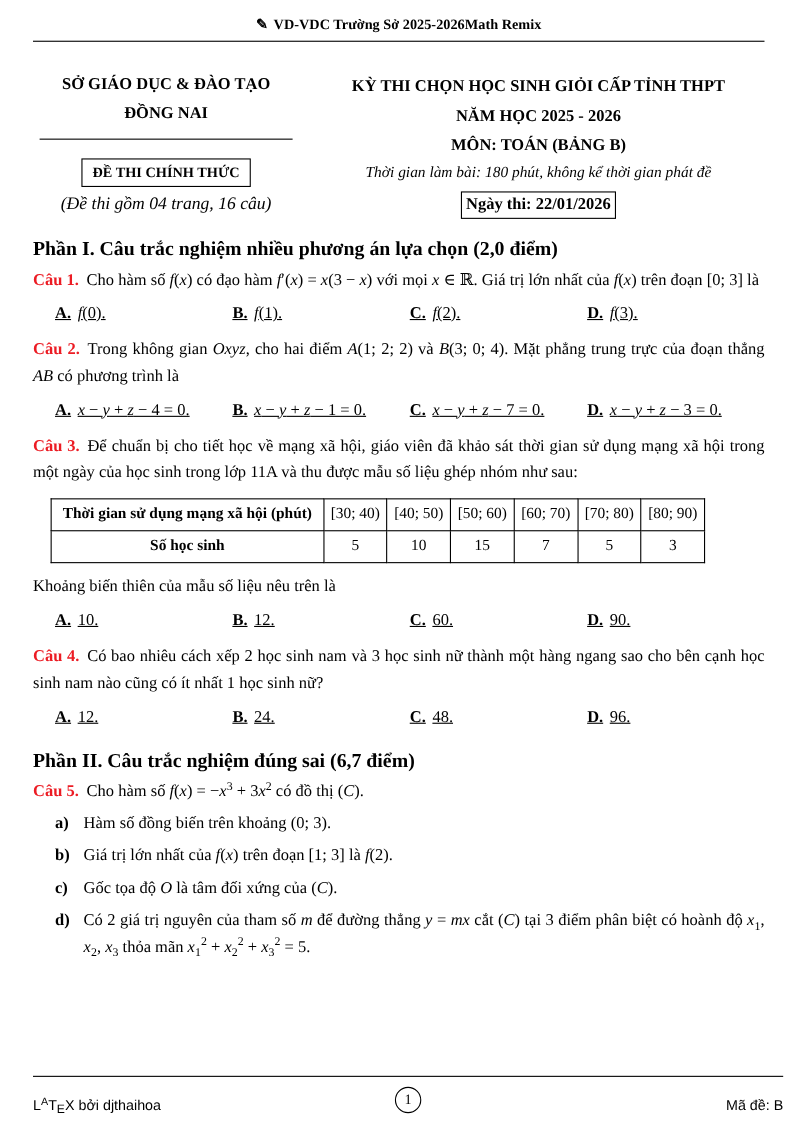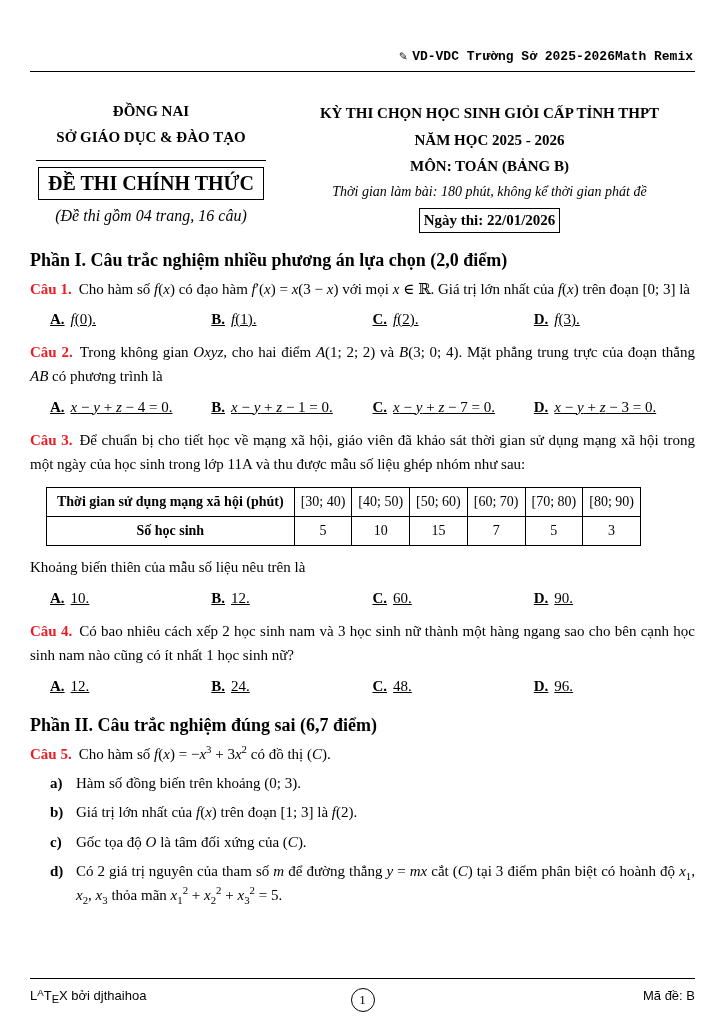--- a/index.html
+++ b/index.html
@@ -2,34 +2,34 @@
 <html style="--accent-red: #ec1c24; --ink: #000000; --page-bg: #ffffff;"><head>
 <meta charset="utf-8">
 <style>
   :root { --accent-red:#ec1c24; --ink:#000000; --page-bg:#ffffff; }
   html,body{margin:0;padding:0;}
   body{width:725px;height:1024px;background:var(--page-bg);color:var(--ink);
        font-family:"Liberation Serif","DejaVu Serif",serif;font-size:15px;}
   .page{position:relative;width:725px;height:1024px;padding:8px 30px;box-sizing:border-box;overflow:hidden;}
 
   
-  .header{display:flex;justify-content:flex-end;align-items:center;
-          font-family:Liberation Mono, monospace;font-size:13px;font-weight:bold;
-          padding:6px 2px 7px;border-bottom:1.6px solid #000;margin-top:34px;}
+  .header{display:flex;justify-content:center;align-items:center;
+          font-family:Liberation Serif, serif;font-size:13px;font-weight:bold;
+          padding:6px 2px 7px;border-bottom:1.6px solid #000;}
   .pen{margin-right:5px;font-size:13px;}
 
   
   .masthead{display:flex;margin-top:26px;}
   .mast-left{width:242px;text-align:center;}
   .mast-right{flex:1;text-align:center;padding-left:12px;}
   .mast-underlined{border-bottom:1.4px solid #000;padding-bottom:9px;margin:0 6px;}
   .mast-line{font-weight:bold;font-size:15px;line-height:1.75;}
   .mast-right .mast-line{line-height:1.5;margin-top:4px;}
-  .exam-box{display:inline-block;border:1.5px solid #000;font-weight:bold;font-size:20px;
-            padding:4px 9px;margin-top:6px;}
+  .exam-box{display:inline-block;border:1.5px solid #000;font-weight:bold;font-size:13px;
+            padding:4px 9px;margin-top:17px;}
   .exam-note{font-style:italic;font-size:16px;margin-top:7px;}
   .duration{font-style:italic;font-size:14px;margin-top:6px;}
   .date-box{display:inline-block;border:1.5px solid #000;font-weight:bold;font-size:15px;
             padding:3px 4px;margin-top:8px;}
 
   
   .part-heading{font-weight:bold;font-size:18px;margin:17px 0 4px;}
   .question{margin-bottom:9px;}
   .q-par{line-height:1.62;text-align:justify;margin:6px 0 0;}
   .q-label{color:var(--accent-red);font-weight:bold;margin-right:7px;}
@@ -42,21 +42,21 @@
   .stats-table td{border:1px solid #000;text-align:center;padding:6px 6px;}
   .stats-table td.lead{font-weight:bold;padding:6px 10px;}
 
   
   .sub-item{display:flex;padding-left:20px;margin-top:5px;}
   .sub-letter{font-weight:bold;width:26px;flex-shrink:0;line-height:1.62;}
   .sub-text{flex:1;text-align:justify;line-height:1.62;}
   sup,sub{line-height:0;font-size:72%;}
 
   
-  .footer{position:absolute;left:30px;right:30px;bottom:12px;display:flex;align-items:flex-start;
+  .footer{position:absolute;left:30px;right:13px;bottom:12px;display:flex;align-items:flex-end;
           border-top:1.6px solid #000;padding-top:9px;
           font-family:"Liberation Sans","DejaVu Sans",sans-serif;font-size:13px;}
   .footer-left{flex:1;}
   .footer-right{flex:1;text-align:right;}
   .page-badge{width:22px;height:22px;border:1.2px solid #000;border-radius:50%;text-align:center;
               line-height:21px;font-family:"Liberation Serif","DejaVu Serif",serif;font-size:13px;}
   .footer-left sup{vertical-align:0.45em;font-size:75%;}
   .footer-left sub{vertical-align:-0.25em;font-size:85%;}
 </style>
 </head>
@@ -67,22 +67,22 @@
   <div class="header">
     <div>
       <span class="pen">✎</span><span>VD-VDC Trường Sở 2025-2026</span>
     </div>
     <div>Math Remix</div>
   </div>
 
   <div class="masthead">
     <div class="mast-left">
       <div class="mast-underlined">
+        <div class="mast-line">SỞ GIÁO DỤC &amp; ĐÀO TẠO</div>
         <div class="mast-line">ĐỒNG NAI</div>
-        <div class="mast-line">SỞ GIÁO DỤC &amp; ĐÀO TẠO</div>
       </div>
       <div class="exam-box">ĐỀ THI CHÍNH THỨC</div>
       <div class="exam-note">(Đề thi gồm 04 trang, 16 câu)</div>
     </div>
     <div class="mast-right">
       <div class="mast-line">KỲ THI CHỌN HỌC SINH GIỎI CẤP TỈNH THPT</div>
       <div class="mast-line">NĂM HỌC 2025 - 2026</div>
       <div class="mast-line">MÔN: TOÁN (BẢNG B)</div>
       <div class="duration">Thời gian làm bài: 180 phút, không kể thời gian phát đề</div>
       <div><span class="date-box">Ngày thi: 22/01/2026</span></div>

